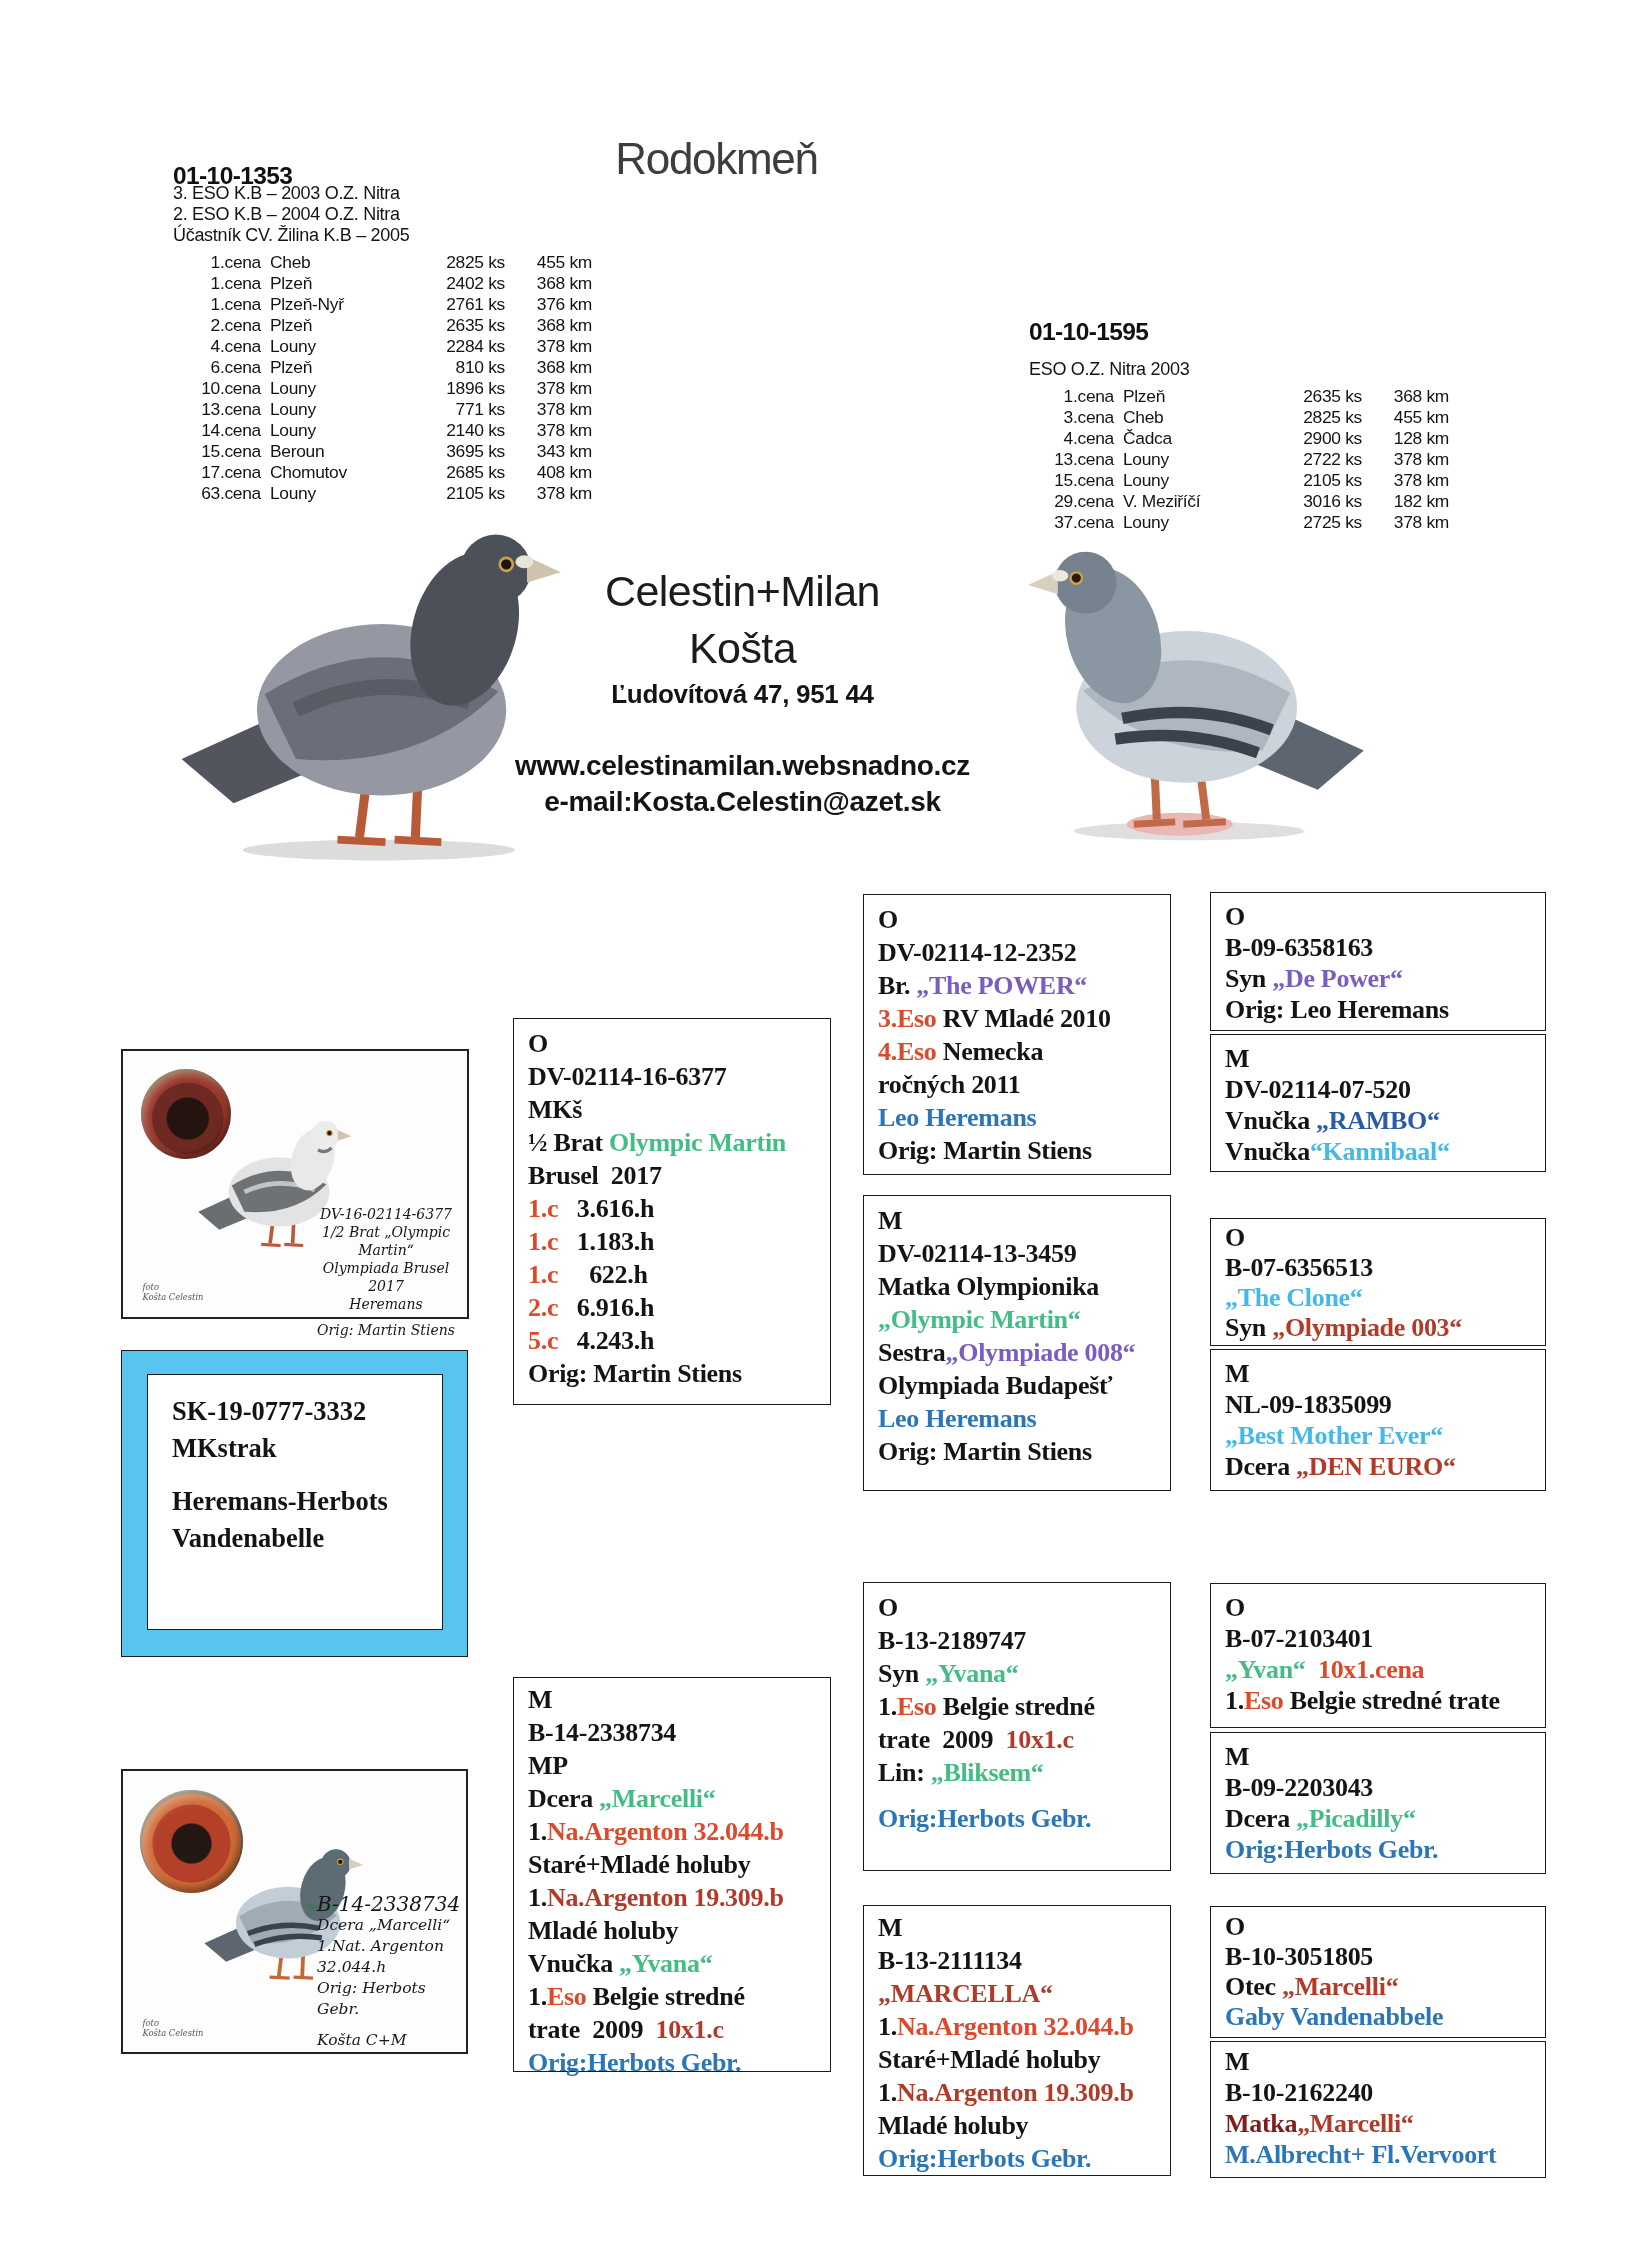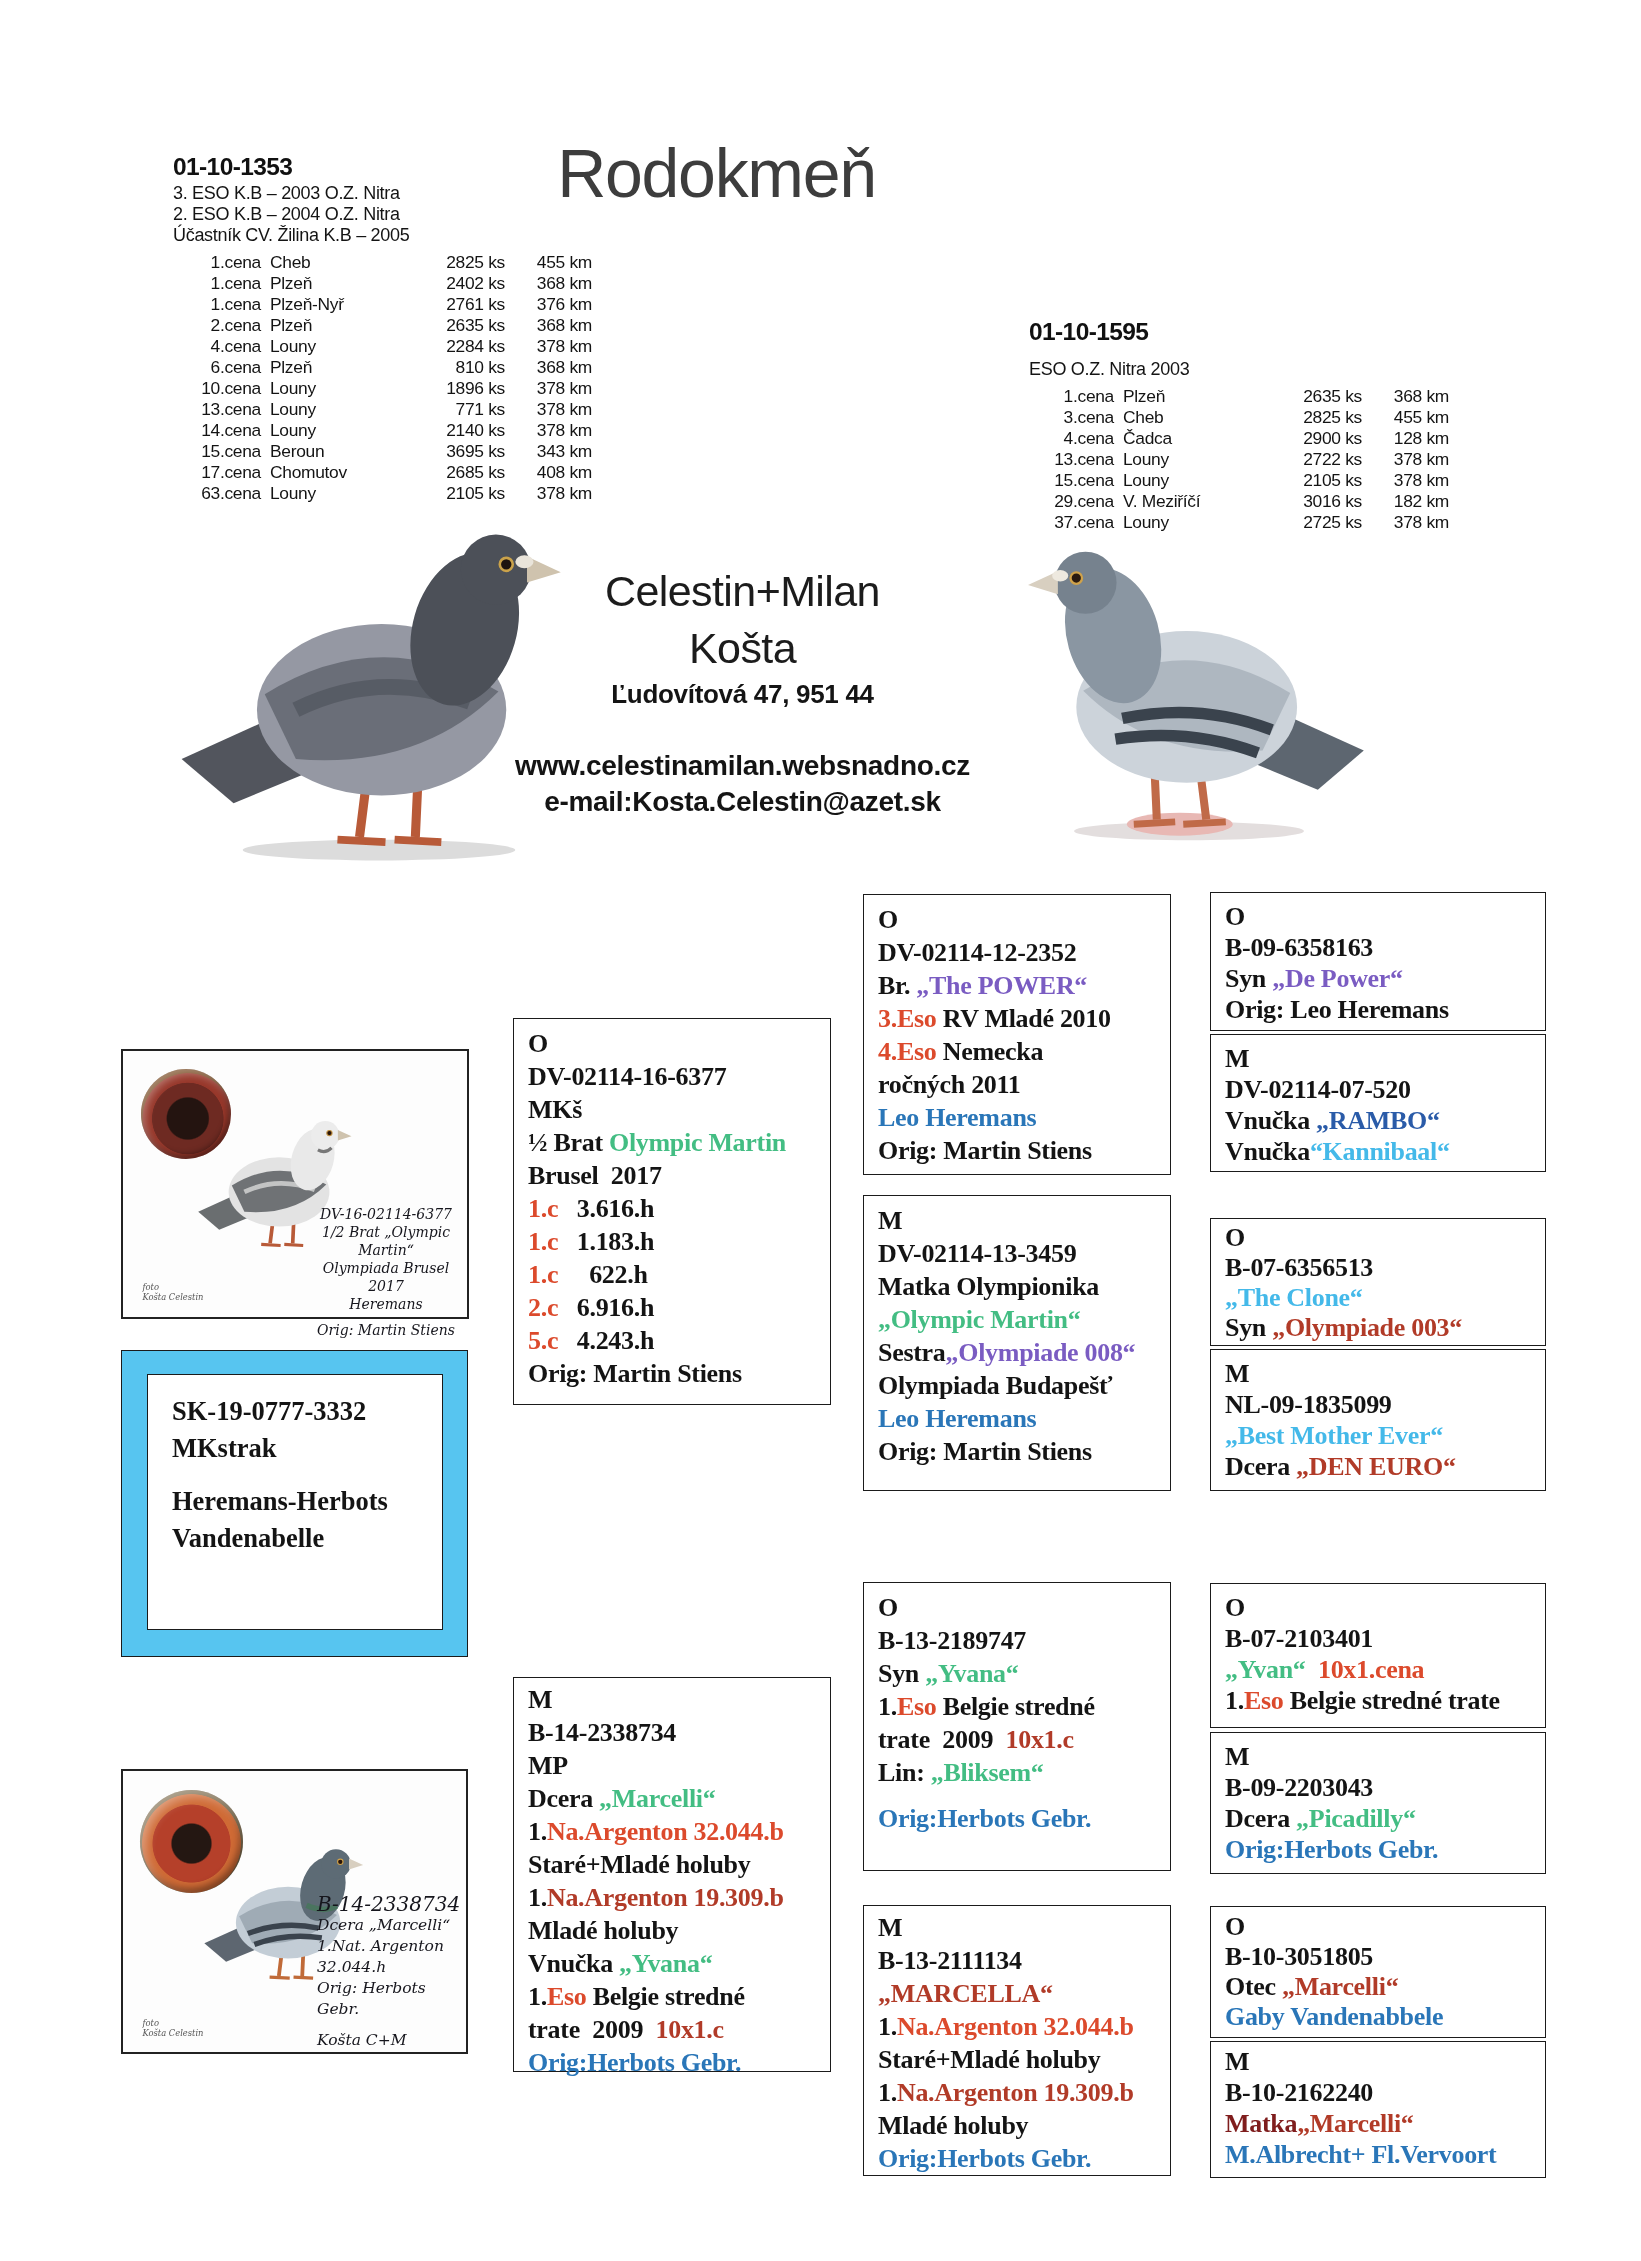--- a/index.html
+++ b/index.html
@@ -11,21 +11,21 @@
   .honors .pline{font-size:18px;line-height:21px;letter-spacing:-0.3px;}
   .rtable{display:grid;grid-template-columns:97px 132px 103px 87px;}
   .rtable .rrow{display:contents;}
   .rtable span{font-size:17.4px;line-height:21px;letter-spacing:-0.3px;white-space:pre;}
   .rtable .c0{text-align:right;padding-right:9px;}
   .rtable .c1{text-align:left;}
   .rtable .c2{text-align:right;}
   .rtable .c3{text-align:right;}
 
   
-  .big-title{font-size:68px;color:#3d3d3d;letter-spacing:-1.3px;text-align:center;width:361px;}
+  .big-title{font-size:44px;color:#3d3d3d;letter-spacing:-1.3px;text-align:center;width:361px;}
 
   
   .breeder{width:581px;text-align:center;}
   .breeder .n1,.breeder .n2{font-size:43px;letter-spacing:-0.6px;color:#1c1c1c;line-height:57px;}
   .breeder .b{font-weight:bold;font-size:26px;line-height:34px;letter-spacing:-0.3px;}
   .breeder .w{font-weight:bold;font-size:28px;line-height:36px;letter-spacing:-0.3px;}
   .breeder .gap{height:37px;}
 
   
   .pbox{border:1.9px solid #1b1b1b;background:#fff;box-sizing:border-box;
@@ -50,21 +50,21 @@
   .caption{font-family:"DejaVu Serif",serif;font-style:italic;color:#16161d;}
   .caption .pline{white-space:pre-wrap;}
   .cap1 .pline{font-size:14px;line-height:18px;text-align:center;min-height:7.7px;}
   .cap2 .pline{font-size:15.5px;line-height:21px;min-height:9.7px;}
   .cap2 .pline:first-child{font-size:20px;}
   .credit{font-family:"DejaVu Serif",serif;font-style:italic;font-size:8.4px;line-height:10.3px;color:#555;white-space:pre-line;}
 </style>
 </head>
 <body>
 
-<div class="abs ring-title" style="left:173px;top:153px;">01-10-1353</div>
+<div class="abs ring-title" style="left:173px;top:162px;">01-10-1353</div>
 <div class="abs honors" style="left:173px;top:183px;">
     <div class="pline">3. ESO K.B – 2003 O.Z. Nitra</div>
     <div class="pline">2. ESO K.B – 2004 O.Z. Nitra</div>
     <div class="pline">Účastník CV. Žilina K.B – 2005</div>
   </div>
 <div class="abs rtable" style="left:173px;top:252px;">
     <div class="rrow"><span class="c0">1.cena</span><span class="c1">Cheb</span><span class="c2">2825 ks</span><span class="c3">455 km</span></div>
     <div class="rrow"><span class="c0">1.cena</span><span class="c1">Plzeň</span><span class="c2">2402 ks</span><span class="c3">368 km</span></div>
     <div class="rrow"><span class="c0">1.cena</span><span class="c1">Plzeň-Nyř</span><span class="c2">2761 ks</span><span class="c3">376 km</span></div>
     <div class="rrow"><span class="c0">2.cena</span><span class="c1">Plzeň</span><span class="c2">2635 ks</span><span class="c3">368 km</span></div>

